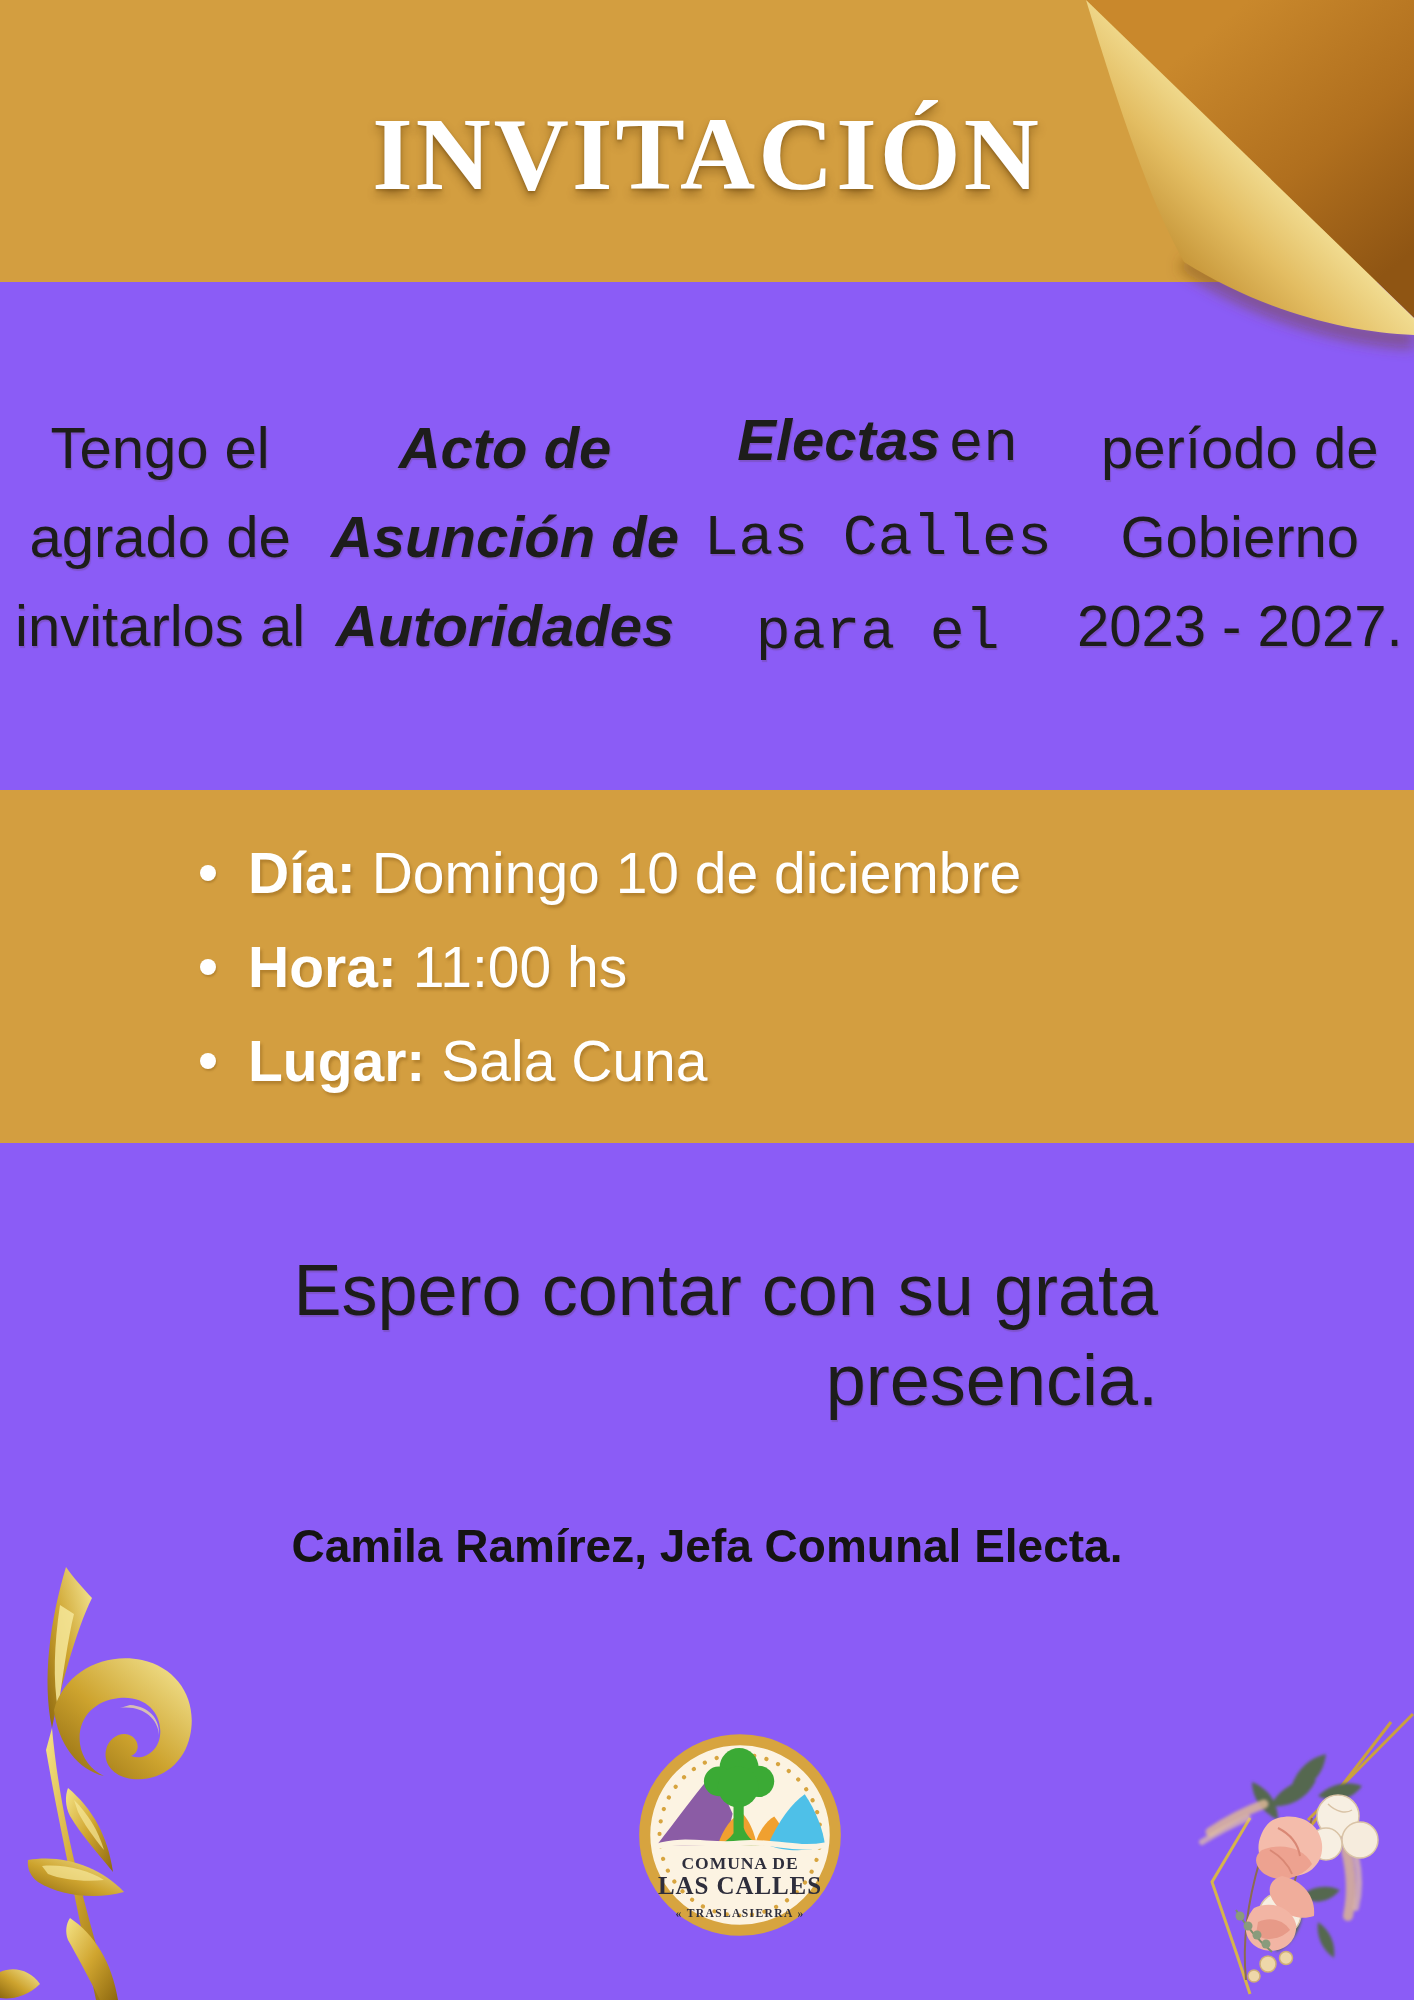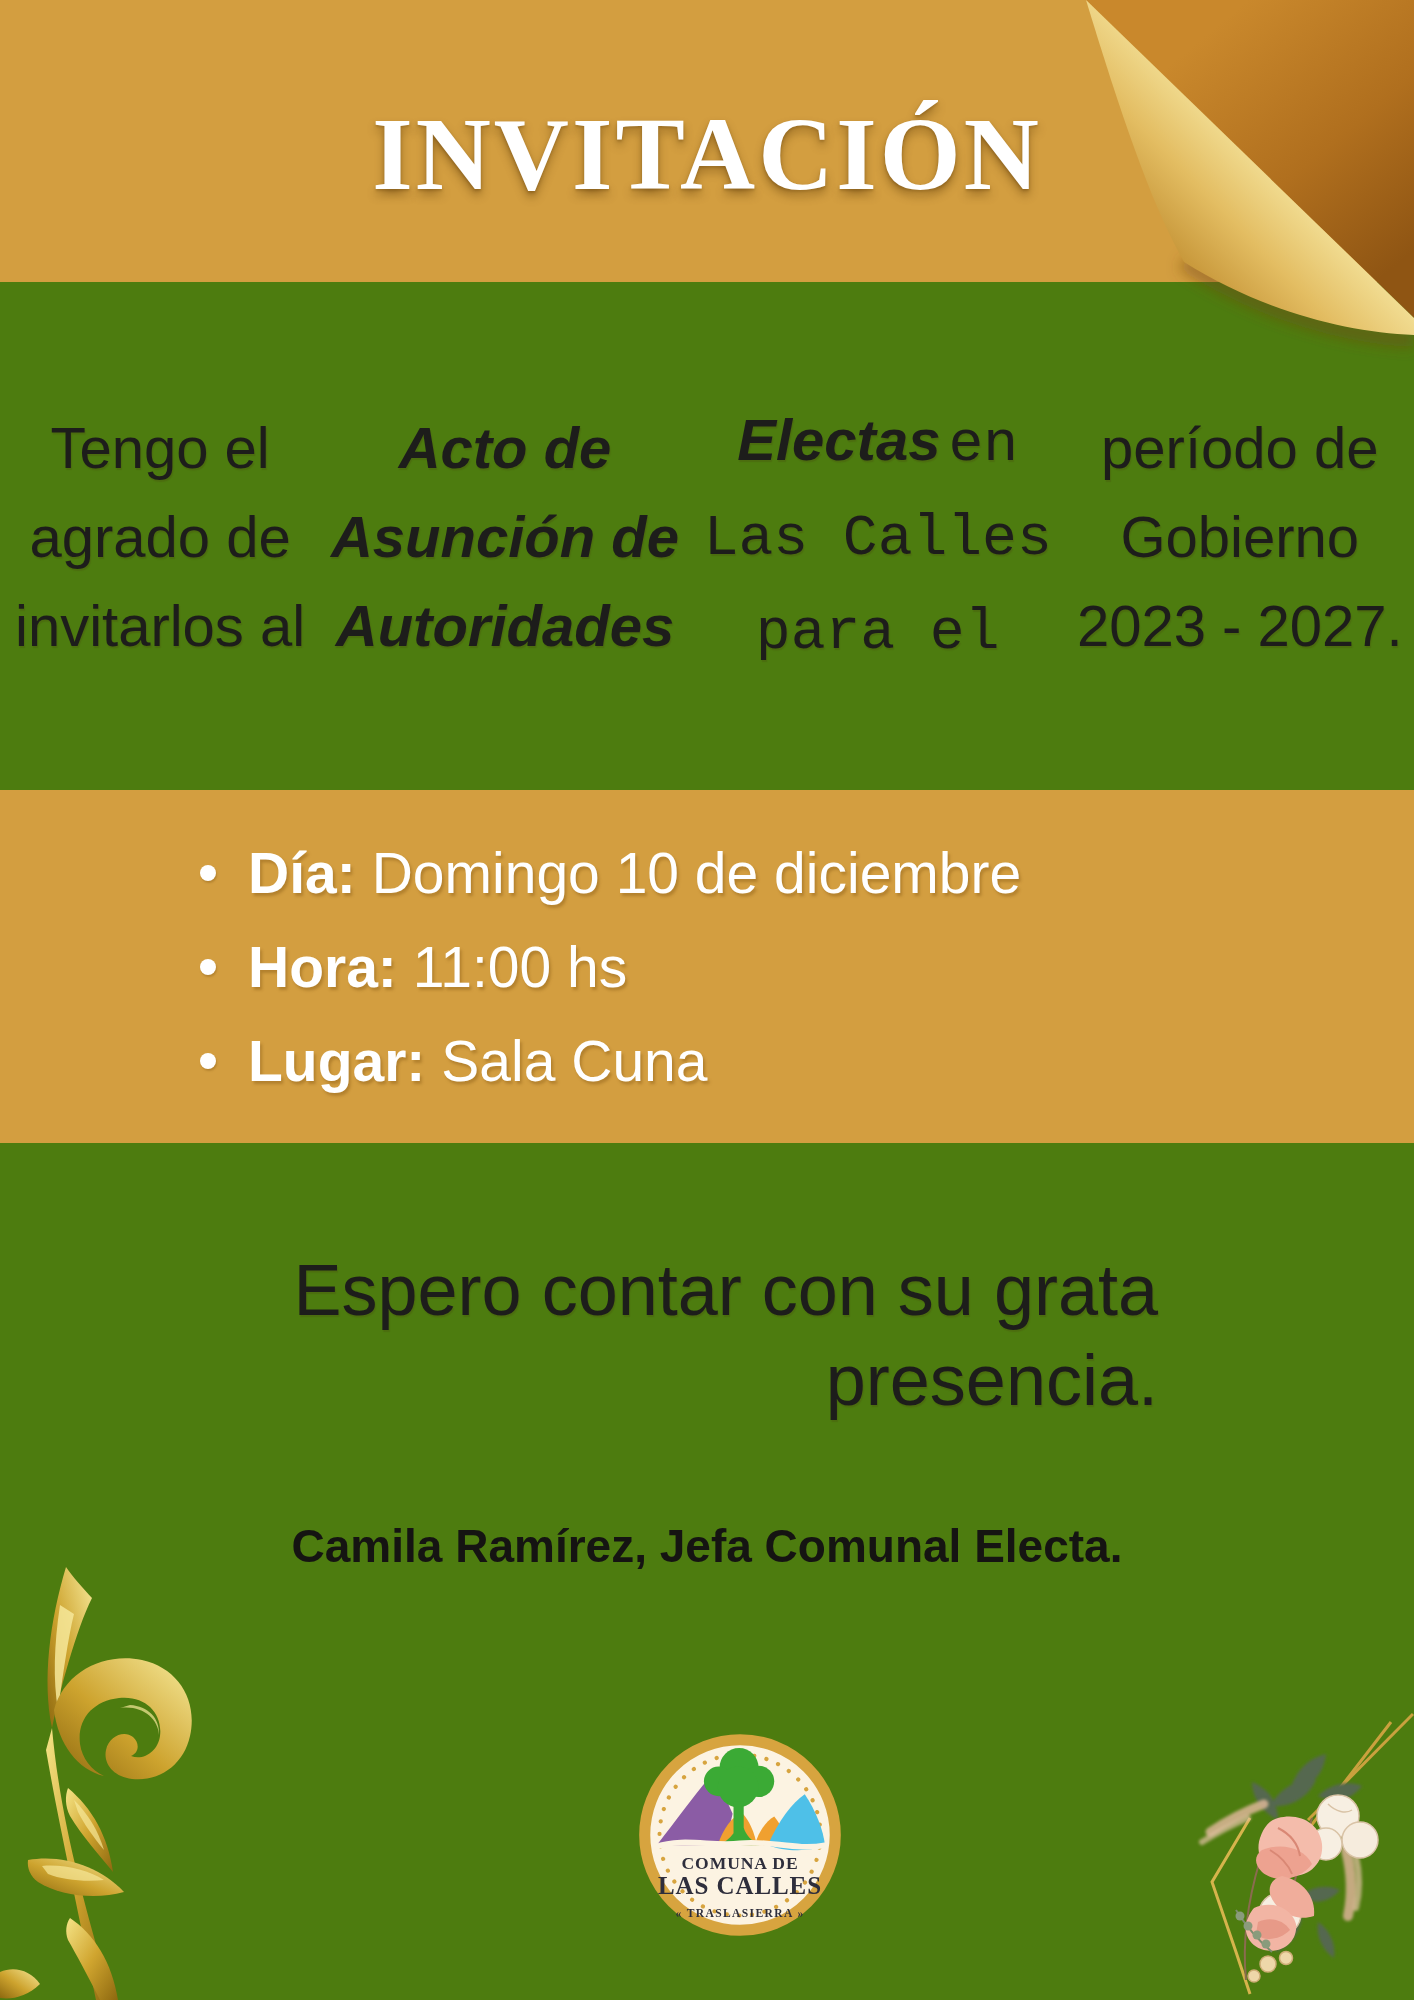--- a/index.html
+++ b/index.html
@@ -1,19 +1,19 @@
 <!DOCTYPE html>
 <html><head>
 <meta charset="utf-8">
 <style>
   html,body{margin:0;padding:0;background:#ffffff;}
   .poster{
     position:relative;
     width:1414px;height:2000px;
-    background:#4d7c0f;
+    background:#8b5cf6;
     overflow:hidden;
     font-family:"Liberation Sans",sans-serif;
     margin:0 auto;
   }
   
   .banner{
     position:absolute;top:0;left:0;width:1414px;height:282px;
     background:#D39E40;
   }
   .title{

